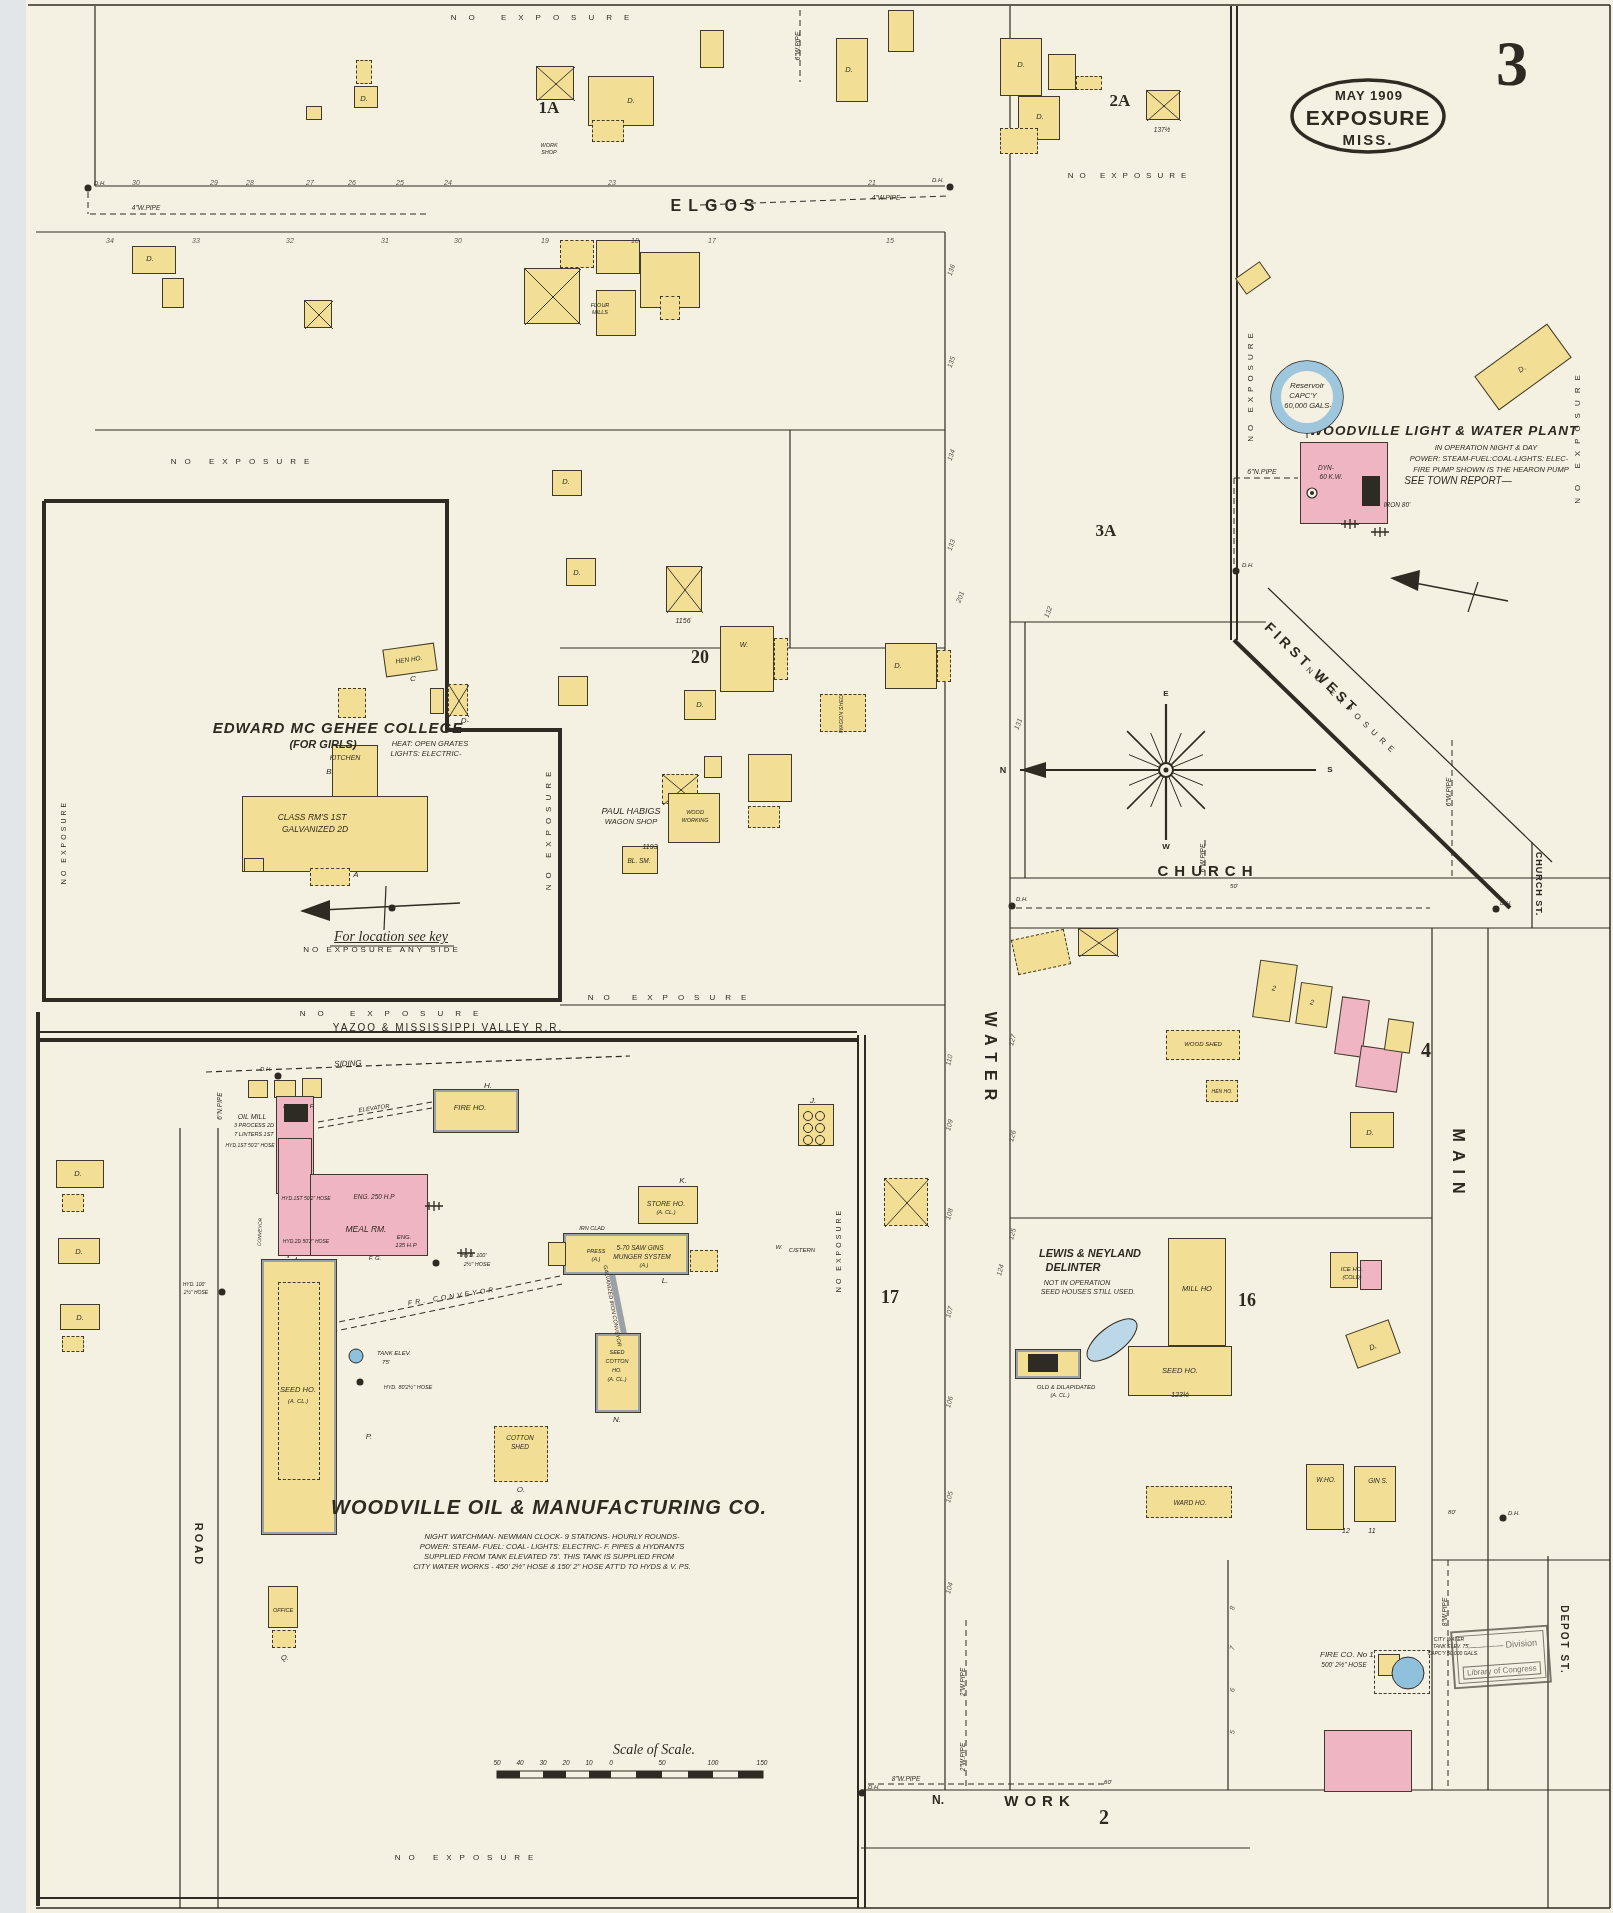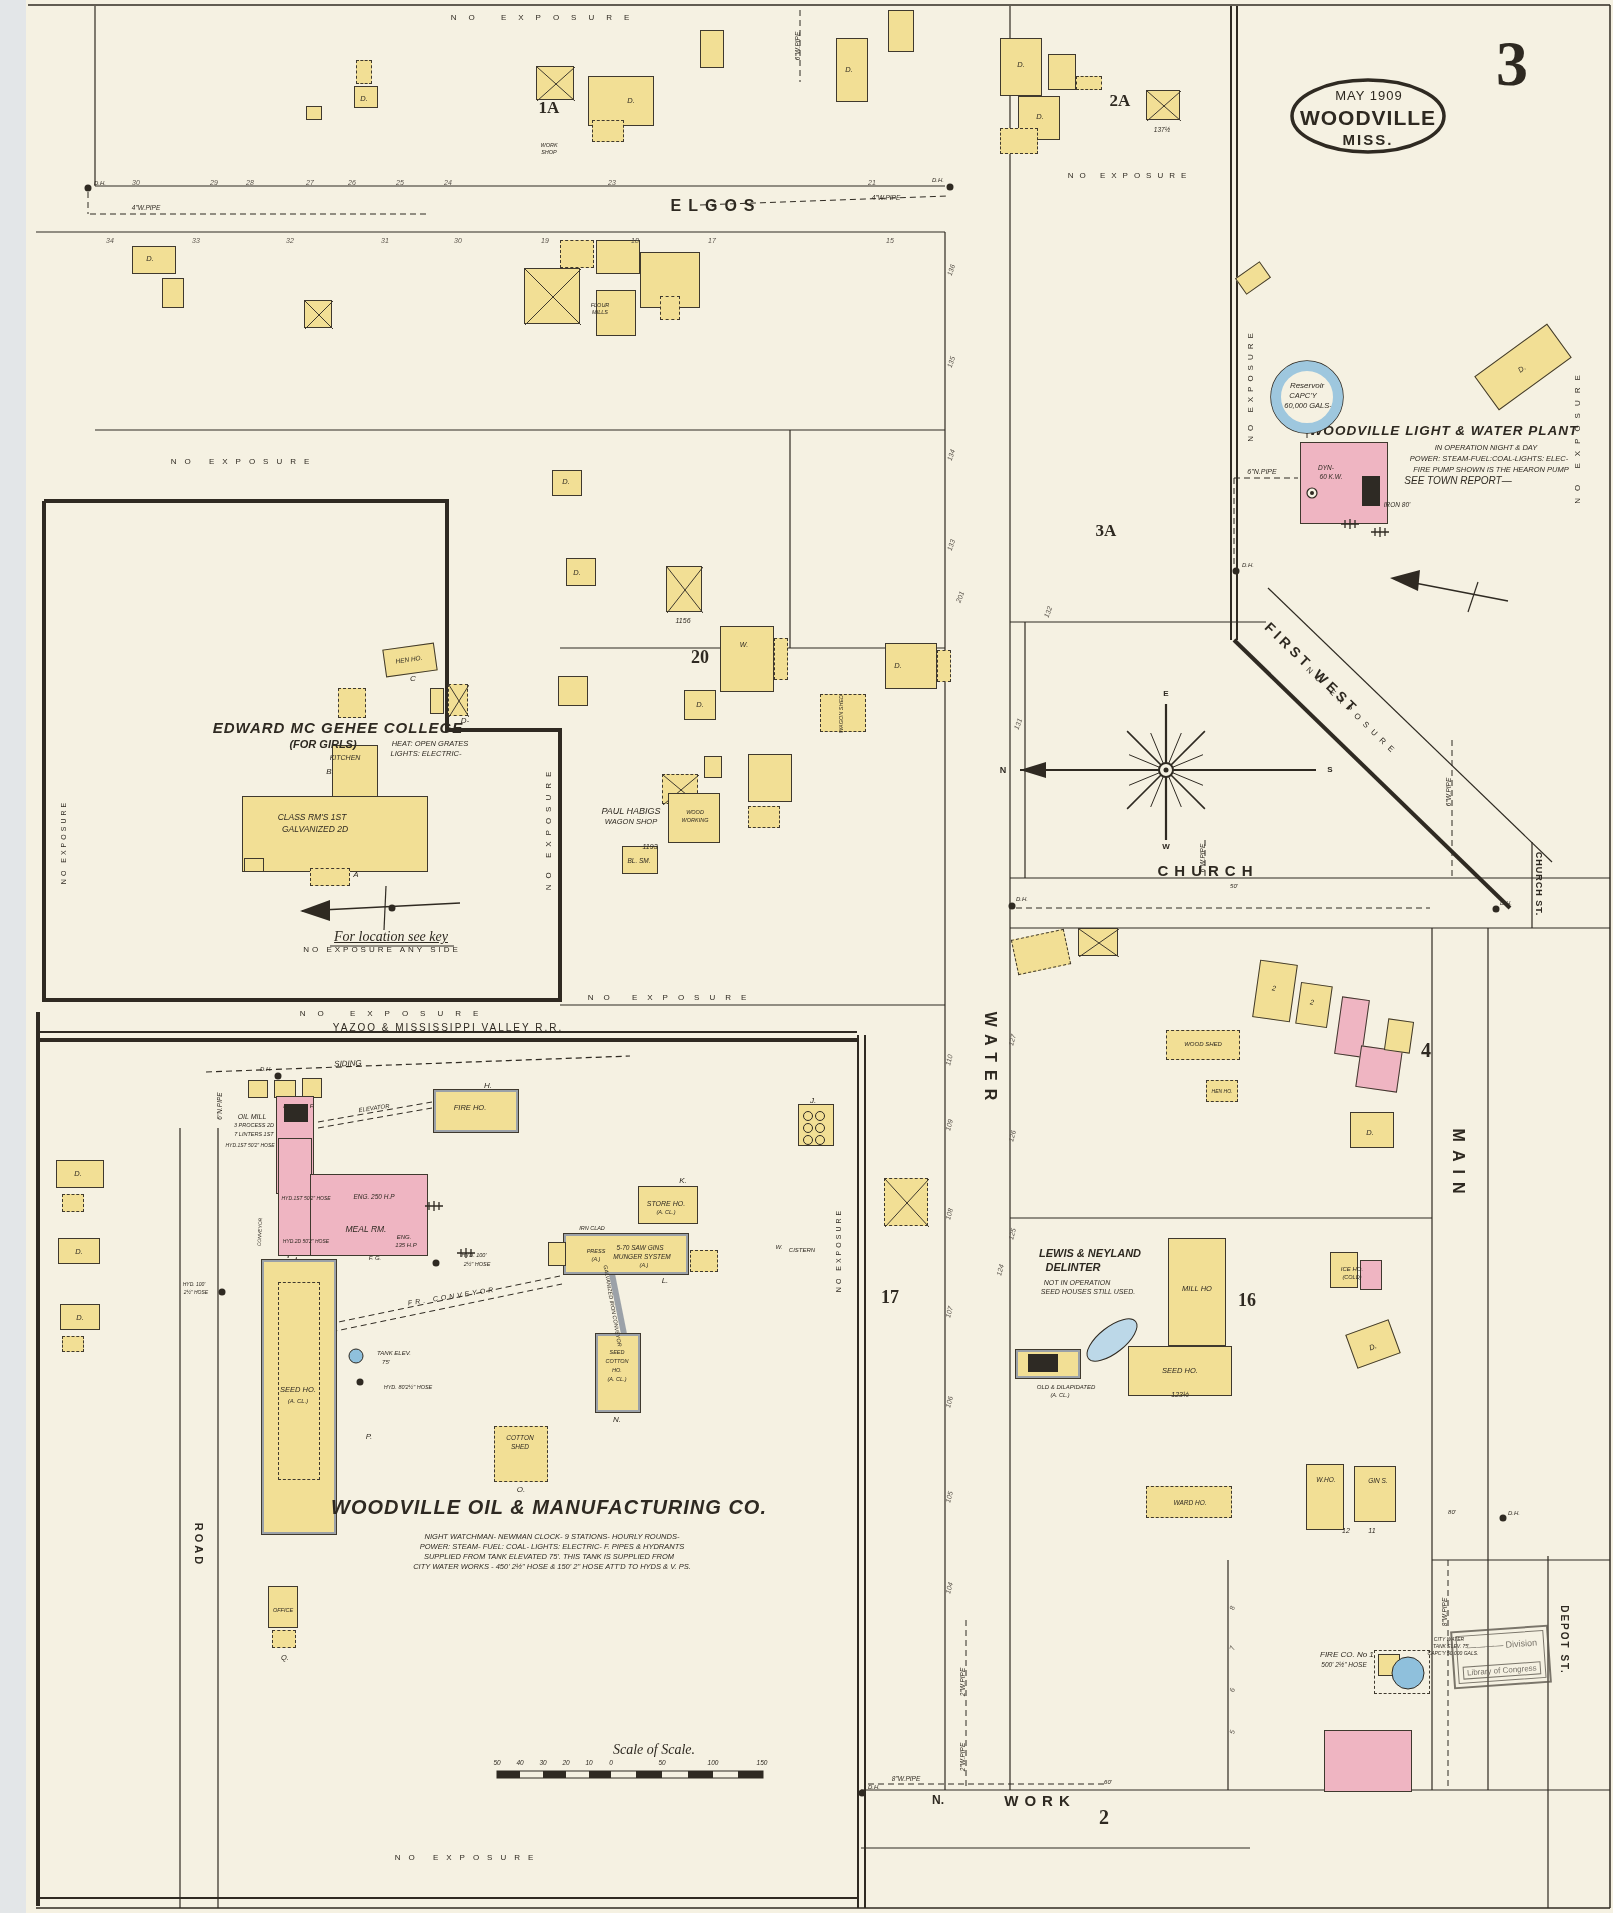--- a/index.html
+++ b/index.html
@@ -230,22 +230,22 @@
       <div class="bld" style="left: 56px; top: 1160px; width: 48px; height: 28px; background: rgb(242, 223, 149); border: 1.2px solid rgb(63, 57, 46);"></div>
       <div class="bld" style="left: 62px; top: 1194px; width: 22px; height: 18px; background: rgb(242, 223, 149); border: 1.3px dashed rgb(63, 57, 46);"></div>
       <div class="bld" style="left: 58px; top: 1238px; width: 42px; height: 26px; background: rgb(242, 223, 149); border: 1.2px solid rgb(63, 57, 46);"></div>
       <div class="bld" style="left: 60px; top: 1304px; width: 40px; height: 26px; background: rgb(242, 223, 149); border: 1.2px solid rgb(63, 57, 46);"></div>
       <div class="bld" style="left: 62px; top: 1336px; width: 22px; height: 16px; background: rgb(242, 223, 149); border: 1.3px dashed rgb(63, 57, 46);"></div>
       <div class="bld" style="left: 1300px; top: 442px; width: 88px; height: 82px; background: rgb(239, 181, 194); border: 1.2px solid rgb(63, 57, 46);"></div>
       <div class="bld" style="left: 1362px; top: 476px; width: 18px; height: 30px; background: rgb(46, 42, 36); border: 1.2px solid rgb(46, 42, 36);"></div>
     </div>
   <div id="txt-layer">
       <div class="txt" style="left: 1512px; top: 64px; font-size: 64px; font-weight: 700; font-style: normal; font-family: &quot;Liberation Serif&quot;, serif; transform: translate(-50%, -50%) rotate(0deg);">3</div>
-      <div class="txt" style="left: 1369px; top: 95px; font-size: 13px; font-weight: 400; font-style: normal; letter-spacing: 1px; transform: translate(-50%, -50%) rotate(0deg);">MAY 1909</div>
-      <div class="txt" style="left: 1368px; top: 117px; font-size: 21px; font-weight: 700; font-style: normal; letter-spacing: 1px; transform: translate(-50%, -50%) rotate(0deg);">WOODVILLE</div>
+      <div class="txt" style="left: 1369px; top: 95px; font-size: 13px; font-weight: 700; font-style: normal; letter-spacing: 1px; transform: translate(-50%, -50%) rotate(0deg);">MAY 1909</div>
+      <div class="txt" style="left: 1368px; top: 117px; font-size: 21px; font-weight: 700; font-style: normal; letter-spacing: 1px; transform: translate(-50%, -50%) rotate(0deg);">EXPOSURE</div>
       <div class="txt" style="left: 1368px; top: 139px; font-size: 15px; font-weight: 700; font-style: normal; letter-spacing: 2px; transform: translate(-50%, -50%) rotate(0deg);">MISS.</div>
       <div class="txt" style="left: 716px; top: 206px; font-size: 16px; font-weight: 700; font-style: normal; letter-spacing: 7px; transform: translate(-50%, -50%) rotate(0deg);">ELGOS</div>
       <div class="txt" style="left: 990px; top: 1060px; font-size: 16px; font-weight: 700; font-style: normal; letter-spacing: 8px; transform: translate(-50%, -50%) rotate(90deg);">WATER</div>
       <div class="txt" style="left: 1208px; top: 870px; font-size: 15px; font-weight: 700; font-style: normal; letter-spacing: 6px; transform: translate(-50%, -50%) rotate(0deg);">CHURCH</div>
       <div class="txt" style="left: 1458px; top: 1165px; font-size: 16px; font-weight: 700; font-style: normal; letter-spacing: 8px; transform: translate(-50%, -50%) rotate(90deg);">MAIN</div>
       <div class="txt" style="left: 1312px; top: 668px; font-size: 14px; font-weight: 700; font-style: normal; letter-spacing: 4px; transform: translate(-50%, -50%) rotate(44deg);">FIRST WEST</div>
       <div class="txt" style="left: 1040px; top: 1800px; font-size: 15px; font-weight: 700; font-style: normal; letter-spacing: 6px; transform: translate(-50%, -50%) rotate(0deg);">WORK</div>
       <div class="txt" style="left: 938px; top: 1800px; font-size: 12px; font-weight: 700; font-style: normal; transform: translate(-50%, -50%) rotate(0deg);">N.</div>
       <div class="txt" style="left: 1564px; top: 1640px; font-size: 10px; font-weight: 700; font-style: normal; letter-spacing: 2px; transform: translate(-50%, -50%) rotate(90deg);">DEPOT ST.</div>
       <div class="txt" style="left: 1538px; top: 884px; font-size: 9px; font-weight: 700; font-style: normal; letter-spacing: 1px; transform: translate(-50%, -50%) rotate(90deg);">CHURCH ST.</div>

